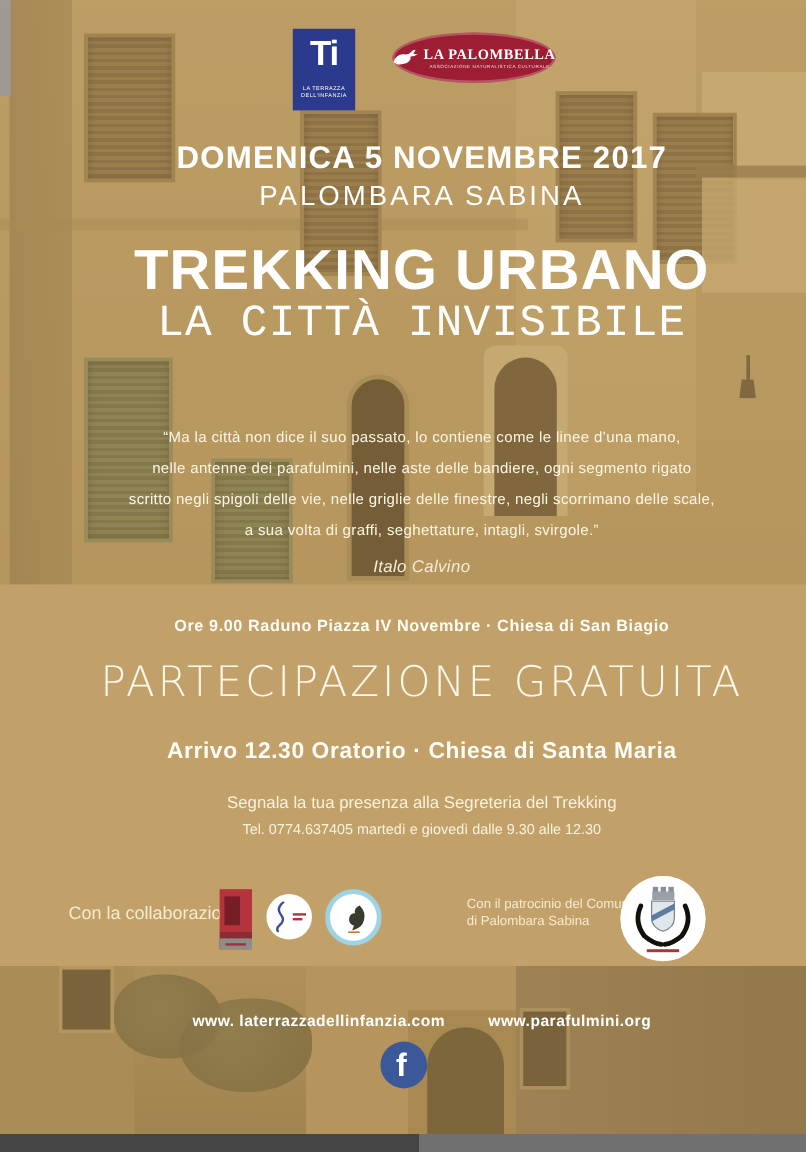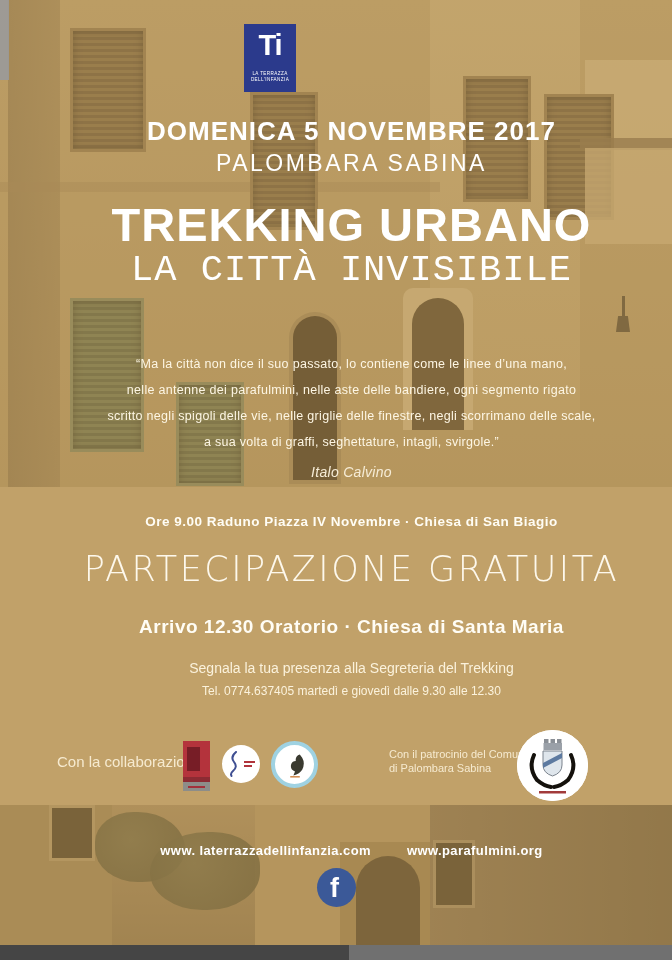--- a/index.html
+++ b/index.html
@@ -139,20 +139,29 @@
   <div class="band"></div>
 
   <div class="logo-ti">
     <div class="ti-mono">Ti</div>
     <div class="ti-cap">
       <div>LA TERRAZZA</div>
       <div>DELL'INFANZIA</div>
     </div>
   </div>
 
+  <div class="logo-pal">
+    <svg width="22" height="18" viewBox="0 0 24 18">
+      <path d="M1 13 Q4 5 11 6 Q15 6.5 17 4 Q19 1.5 21 2 Q20 4 19 5.5 L23 6 Q20 8 16.5 8 Q17 12 13 14 Q8 16 4 15 Z" fill="#ffffff"></path>
+    </svg>
+    <div class="pal-text">
+      <div class="pal-title">LA PALOMBELLA</div>
+      <div class="pal-sub">ASSOCIAZIONE NATURALISTICA CULTURALE</div>
+    </div>
+  </div>
 
   <div class="ctext date-line">DOMENICA 5 NOVEMBRE 2017</div>
   <div class="ctext place-line">PALOMBARA SABINA</div>
   <div class="ctext title1">TREKKING URBANO</div>
   <div class="ctext title2">LA CITTÀ INVISIBILE</div>
 
   <div class="ctext quote">
     <div>“Ma la città non dice il suo passato, lo contiene come le linee d’una mano,</div>
     <div>nelle antenne dei parafulmini, nelle aste delle bandiere, ogni segmento rigato</div>
     <div>scritto negli spigoli delle vie, nelle griglie delle finestre, negli scorrimano delle scale,</div>

